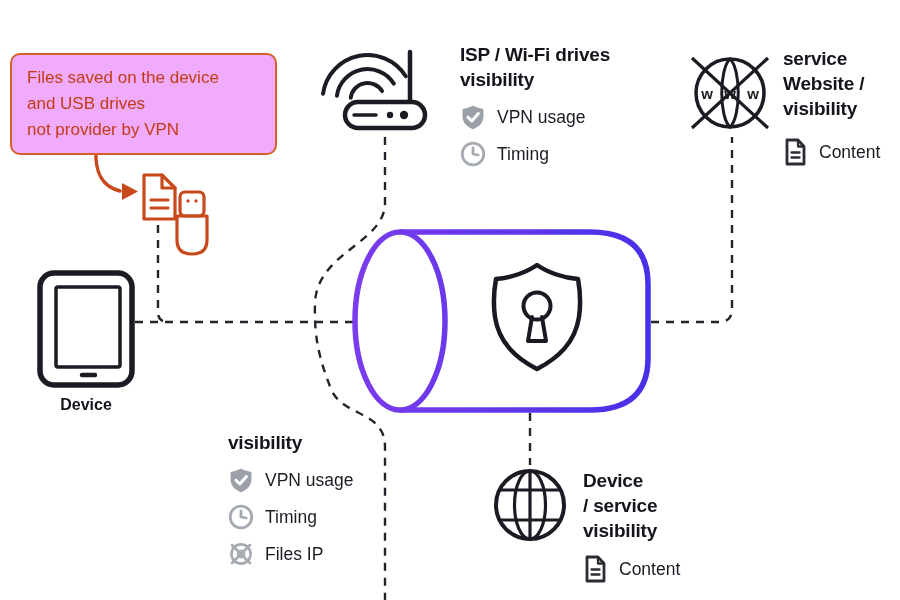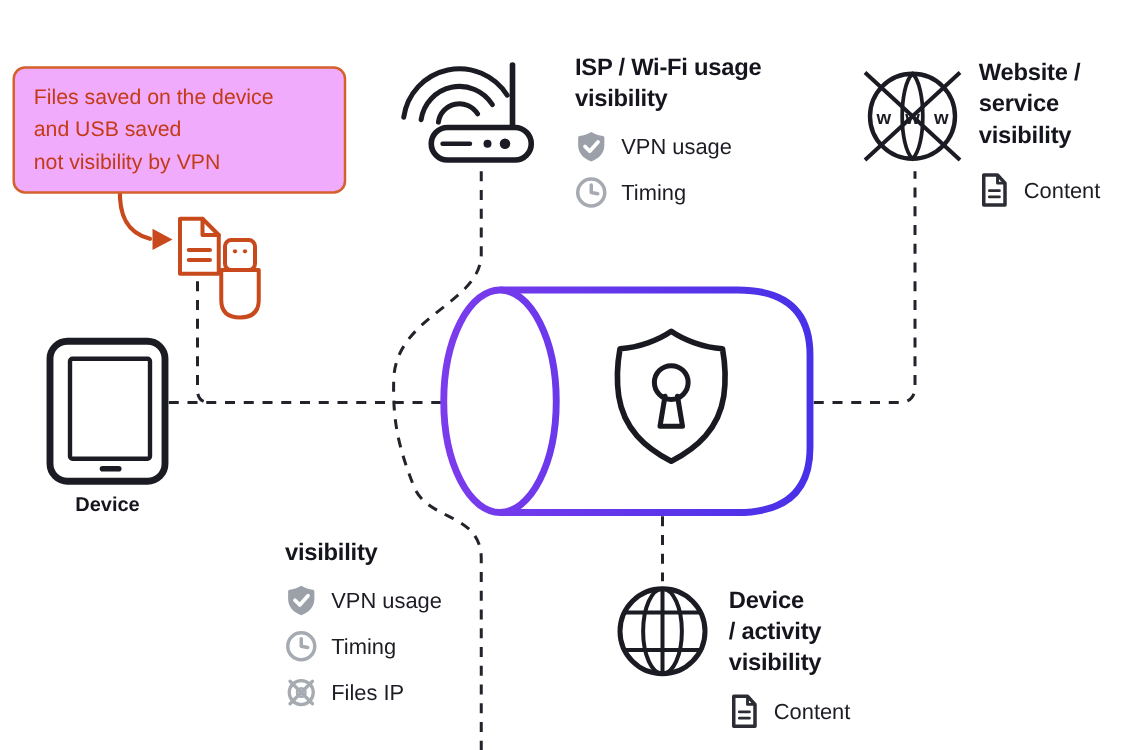--- a/index.html
+++ b/index.html
@@ -104,29 +104,29 @@
       <path d="M177,216 H207 V240 Q207,254 192,254 Q177,254 177,240 Z"></path>
     </g>
     <g>
       <path d="M96,150 C95,170 100,186 120,191" stroke="#c8491c" stroke-width="3.4" fill="none" stroke-linecap="round"></path>
       <polygon points="122,183 138,191.5 122,200" fill="#c8491c"></polygon>
     </g>
   </svg>
 
   <div class="callout">
     <div>Files saved on the device</div>
-    <div>and USB saved</div>
-    <div>not visibility by VPN</div>
+    <div>and USB drives</div>
+    <div>not provider by VPN</div>
   </div>
 
   <div class="device-label">Device</div>
 
   <div class="block" style="left:460px;top:42px;">
     <div class="title">
-      <div>ISP / Wi-Fi usage</div>
+      <div>ISP / Wi-Fi drives</div>
       <div>visibility</div>
     </div>
     <div class="items">
       <div class="item">
         <svg width="26" height="26" viewBox="0 0 26 26">
           <path d="M13 1.6 C16 3.4 19.4 4.4 22.4 4.7 C23.2 4.8 23.5 5.4 23.5 6.4 V12 C23.5 18.6 19.2 22.9 13 25.2 C6.8 22.9 2.5 18.6 2.5 12 V6.4 C2.5 5.4 2.8 4.8 3.6 4.7 C6.6 4.4 10 3.4 13 1.6 Z" fill="#9ca1a9"></path>
           <path d="M8 13.2 L11.8 17 L18.4 9.6" stroke="#fff" stroke-width="3" fill="none" stroke-linecap="round" stroke-linejoin="round"></path>
         </svg>
         <span>VPN usage</span>
       </div>
@@ -135,22 +135,22 @@
           <circle cx="13" cy="13" r="10.8" stroke="#a6abb2" stroke-width="2.8" fill="none"></circle>
           <path d="M13 7 V13 L18.2 14" stroke="#a6abb2" stroke-width="2.8" fill="none" stroke-linecap="round" stroke-linejoin="round"></path>
         </svg>
         <span>Timing</span>
       </div>
     </div>
   </div>
 
   <div class="block" style="left:783px;top:46px;">
     <div class="title">
+      <div>service</div>
       <div>Website /</div>
-      <div>service</div>
       <div>visibility</div>
     </div>
     <div class="items" style="margin-top:16px;">
       <div class="item">
         <svg width="25" height="30" viewBox="0 0 25 30">
           <path d="M4 3 H15 L21 9.5 V27 H4 Z" stroke="#2b2c34" stroke-width="2.8" fill="none" stroke-linejoin="round"></path>
           <path d="M15 3 V9.5 H21" stroke="#2b2c34" stroke-width="2.3" fill="none" stroke-linejoin="round"></path>
           <path d="M8.5 15.5 H16.5 M8.5 20.5 H16.5" stroke="#2b2c34" stroke-width="2.3" stroke-linecap="round"></path>
         </svg>
         <span>Content</span>
@@ -184,21 +184,21 @@
           <path d="M4 4 L22 22 M22 4 L4 22" stroke="#a6abb2" stroke-width="2.6" stroke-linecap="round"></path>
         </svg>
         <span>Files IP</span>
       </div>
     </div>
   </div>
 
   <div class="block" style="left:583px;top:468px;">
     <div class="title">
       <div>Device</div>
-      <div>/ activity</div>
+      <div>/ service</div>
       <div>visibility</div>
     </div>
     <div class="items" style="margin-top:8px;">
       <div class="item">
         <svg width="25" height="30" viewBox="0 0 25 30">
           <path d="M4 3 H15 L21 9.5 V27 H4 Z" stroke="#2b2c34" stroke-width="2.8" fill="none" stroke-linejoin="round"></path>
           <path d="M15 3 V9.5 H21" stroke="#2b2c34" stroke-width="2.3" fill="none" stroke-linejoin="round"></path>
           <path d="M8.5 15.5 H16.5 M8.5 20.5 H16.5" stroke="#2b2c34" stroke-width="2.3" stroke-linecap="round"></path>
         </svg>
         <span>Content</span>

